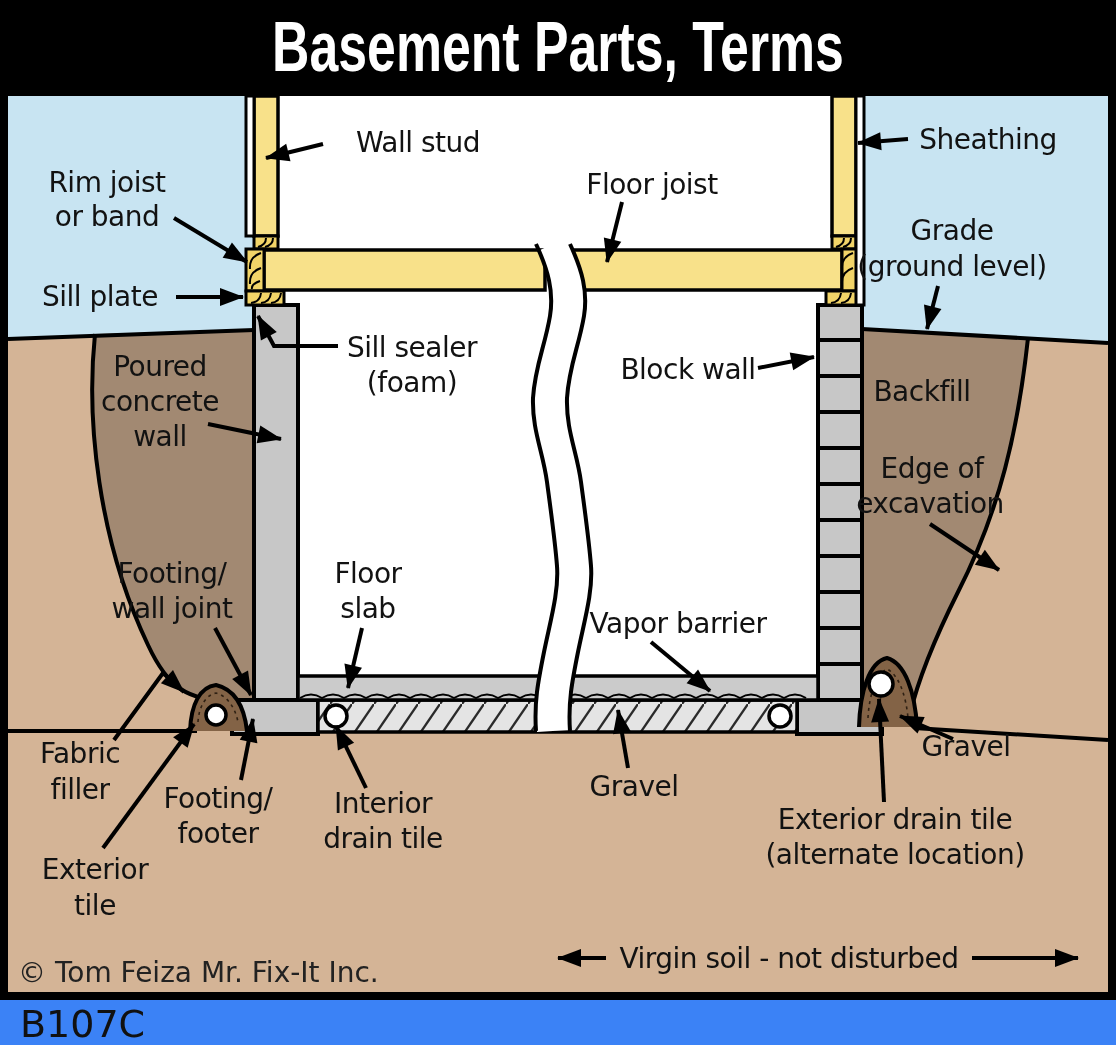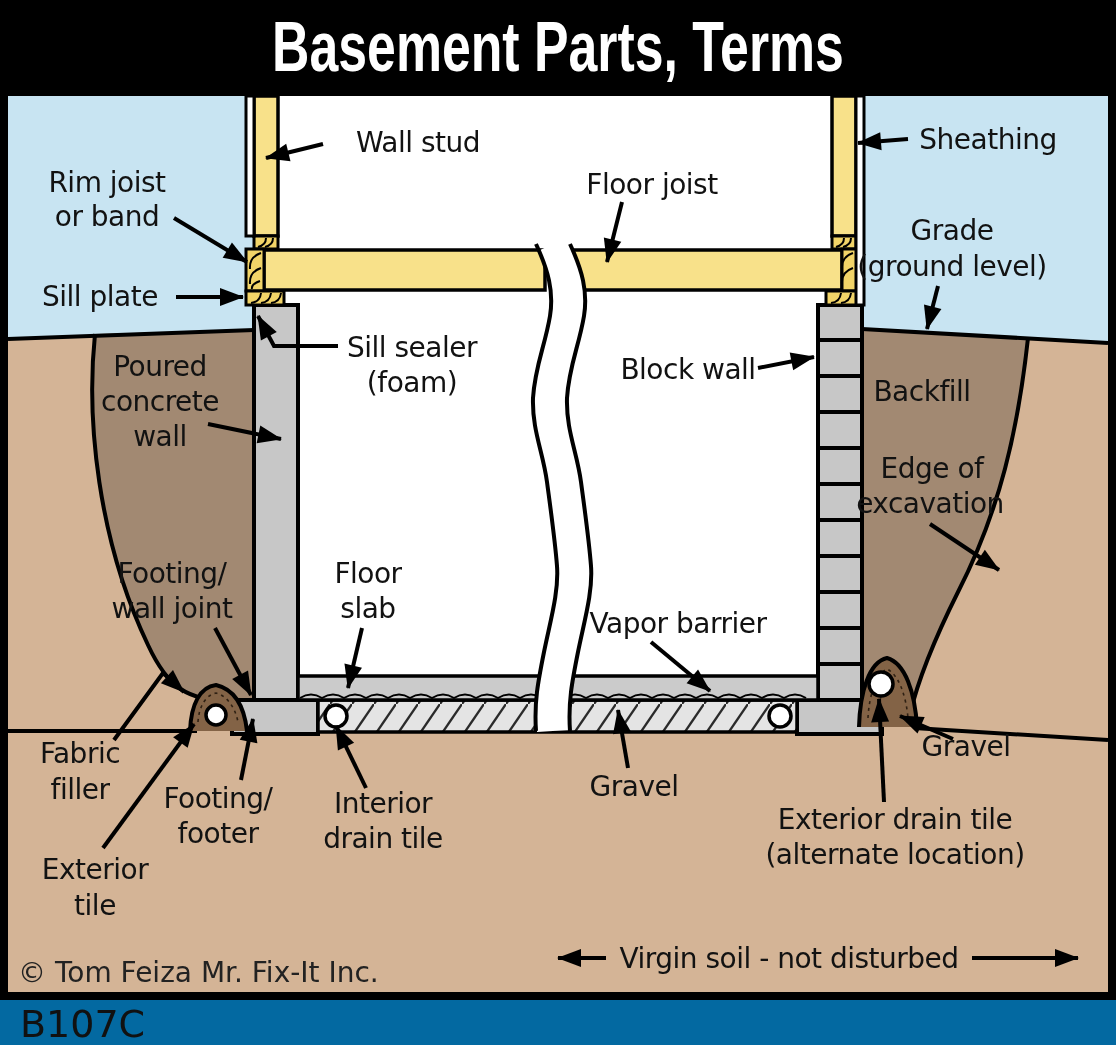--- a/index.html
+++ b/index.html
@@ -1,16 +1,16 @@
 <!DOCTYPE html>
 <html style="--c-title_bg: #000000; --c-title_fg: #FFFFFF; --c-sky: #C8E4F2; --c-soil: #D4B496; --c-backfill: #A28972; --c-gravel_dark: #836346; --c-wood: #F8E18A; --c-wood_grain: #F2D468; --c-concrete: #C7C7C7; --c-slab: #CBCBCB; --c-gravel_light: #E4E4E4; --c-line: #000000;"><head>
 <meta charset="utf-8">
 <style>
   html,body{margin:0;padding:0;background:#ffffff;}
-  .page{position:relative;width:1116px;height:1045px;background:#0369a1;overflow:hidden;}
+  .page{position:relative;width:1116px;height:1045px;background:#3b82f6;overflow:hidden;}
   svg{display:block;}
   .lbl{font-family:"DejaVu Sans",sans-serif;font-size:28px;letter-spacing:-0.5px;fill:#121212;}
   .title-text{font-family:"Liberation Sans",sans-serif;font-weight:bold;font-size:70px;fill:var(--c-title_fg,#fff);}
   .code-text{font-family:"DejaVu Sans",sans-serif;font-size:38px;fill:#111;}
   .copy-text{font-family:"DejaVu Sans",sans-serif;font-size:28px;fill:#222;}
   .sky{fill:var(--c-sky,#C8E4F2);}
   .soil{fill:var(--c-soil,#D4B496);}
   .backfill{fill:var(--c-backfill,#A28972);}
   .darkgravel{fill:var(--c-gravel_dark,#836346);}
   .wood{fill:var(--c-wood,#F8E18A);stroke:#000;stroke-width:3.5;}

